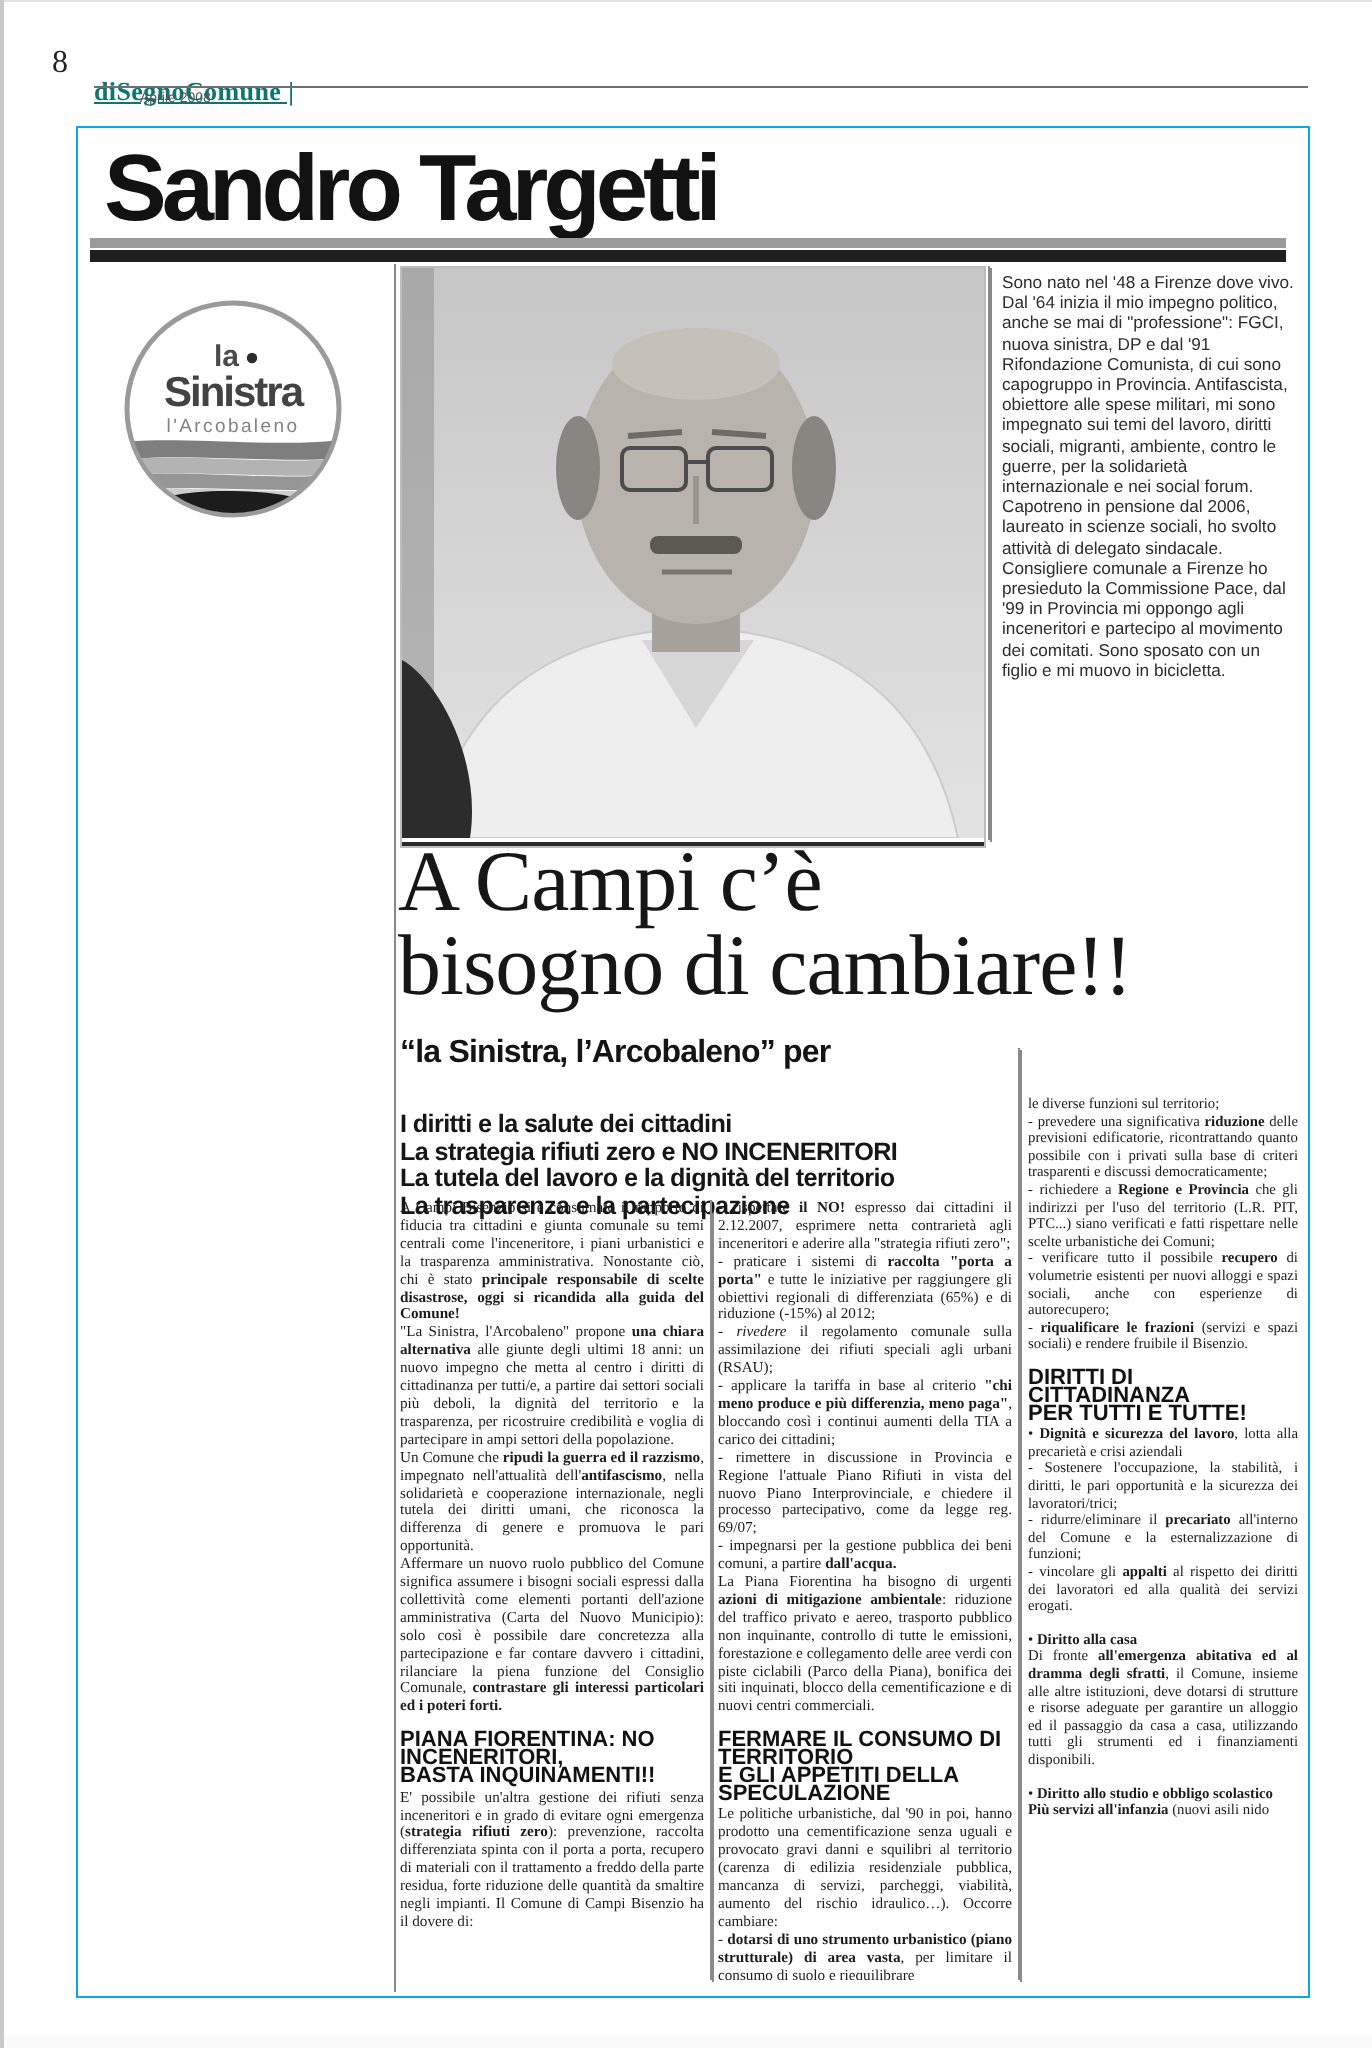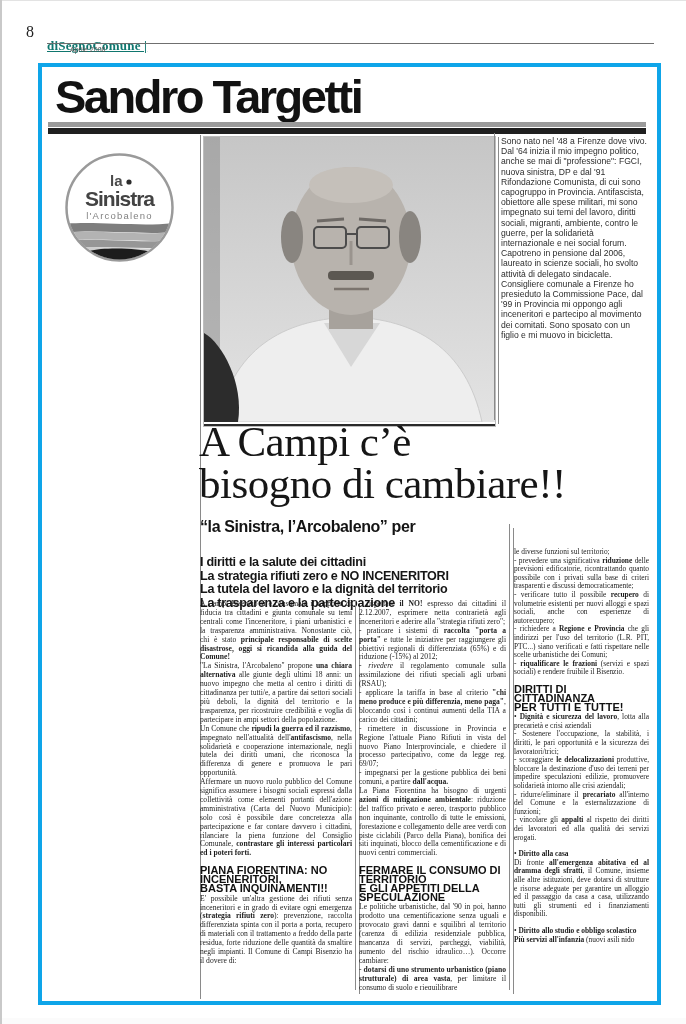--- a/index.html
+++ b/index.html
@@ -12,21 +12,21 @@
     box-shadow:inset 2px 0 0 #c9c9c9, inset 0 1px 0 #e3e3e3, inset 0 -6px 0 #fbfbfb;}
   
   .page-number{position:absolute;left:26px;top:23px;font-size:16px;color:#222;}
   .masthead-title{position:absolute;left:47px;top:38px;font-size:13px;color:#0f766e;
     text-decoration:underline;letter-spacing:.2px;font-weight:bold;}
   .masthead-rule{position:absolute;left:47px;top:43px;width:607px;height:1px;background:#6f6f6f;}
   .masthead-date{position:absolute;left:70px;top:46px;font-family:"Liberation Sans",sans-serif;
     font-size:7px;color:#555;}
   
   .article-box{position:absolute;left:38px;top:63px;width:615px;height:934px;
-    border:4px solid #0ea5e9;background:#fff;}
+    border:1px solid #0ea5e9;background:#fff;}
   .article-title{position:absolute;left:13px;top:2px;
     font-family:"Liberation Sans",sans-serif;font-weight:bold;font-size:47px;
     letter-spacing:-2.5px;color:#121212;white-space:nowrap;}
   .bar-gray{position:absolute;left:6px;top:55px;width:598px;height:5px;background:#9b9b9b;}
   .bar-black{position:absolute;left:6px;top:61px;width:598px;height:6px;background:#1f1f1f;}
   
   .vrule{position:absolute;width:1px;background:#8a8a8a;}
   .vr-left{left:158px;top:68px;height:864px;}
   .vr-photo-bio{left:456px;top:70px;height:287px;}
   .vr-col23{left:471px;top:461px;height:466px;}
@@ -174,28 +174,27 @@
       <p><span>- impegnarsi per la gestione pubblica dei beni comuni, a partire </span><b>dall'acqua.</b></p>
       <p><span>La Piana Fiorentina ha bisogno di urgenti </span><b>azioni di mitigazione ambientale</b><span>: riduzione del traffico privato e aereo, trasporto pubblico non inquinante, controllo di tutte le emissioni, forestazione e collegamento delle aree verdi con piste ciclabili (Parco della Piana), bonifica dei siti inquinati, blocco della cementificazione e di nuovi centri commerciali.</span></p>
       <div class="col-heading gap-top">FERMARE IL CONSUMO DI TERRITORIO
 E GLI APPETITI DELLA SPECULAZIONE</div>
       <p><span>Le politiche urbanistiche, dal '90 in poi, hanno prodotto una cementificazione senza uguali e provocato gravi danni e squilibri al territorio (carenza di edilizia residenziale pubblica, mancanza di servizi, parcheggi, viabilità, aumento del rischio idraulico…). Occorre cambiare:</span></p>
       <p><span>- </span><b>dotarsi di uno strumento urbanistico (piano strutturale) di area vasta</b><span>, per limitare il consumo di suolo e riequilibrare</span></p>
     </div>
   <div class="col col-3" style="left:514px;top:524px;">
       <p><span>le diverse funzioni sul territorio;</span></p>
       <p><span>- prevedere una significativa </span><b>riduzione</b><span> delle previsioni edificatorie, ricontrattando quanto possibile con i privati sulla base di criteri trasparenti e discussi democraticamente;</span></p>
+      <p><span>- richiedere a </span><b>Regione e Provincia</b><span> che gli indirizzi per l'uso del territorio (L.R. PIT, PTC...) siano verificati e fatti rispettare nelle scelte urbanistiche dei Comuni;</span></p>
       <p><span>- verificare tutto il possibile </span><b>recupero</b><span> di volumetrie esistenti per nuovi alloggi e spazi sociali, anche con esperienze di autorecupero;</span></p>
-      <p><span>- richiedere a </span><b>Regione e Provincia</b><span> che gli indirizzi per l'uso del territorio (L.R. PIT, PTC...) siano verificati e fatti rispettare nelle scelte urbanistiche dei Comuni;</span></p>
       <p><span>- </span><b>riqualificare le frazioni</b><span> (servizi e spazi sociali) e rendere fruibile il Bisenzio.</span></p>
       <div class="col-heading gap-top">DIRITTI DI CITTADINANZA
 PER TUTTI E TUTTE!</div>
       <p><span>• </span><b>Dignità e sicurezza del lavoro</b><span>, lotta alla precarietà e crisi aziendali</span></p>
       <p><span>- Sostenere l'occupazione, la stabilità, i diritti, le pari opportunità e la sicurezza dei lavoratori/trici;</span></p>
-      <p><span>- scoraggiare </span><b>le delocalizzazioni</b><span> produttive, bloccare la destinazione d'uso dei terreni per impedire speculazioni edilizie, promuovere solidarietà intorno alle crisi aziendali;</span></p>
       <p><span>- ridurre/eliminare il </span><b>precariato</b><span> all'interno del Comune e la esternalizzazione di funzioni;</span></p>
       <p><span>- vincolare gli </span><b>appalti</b><span> al rispetto dei diritti dei lavoratori ed alla qualità dei servizi erogati.</span></p>
       <p class="gap-top"><span>• </span><b>Diritto alla casa</b></p>
       <p><span>Di fronte </span><b>all'emergenza abitativa ed al dramma degli sfratti</b><span>, il Comune, insieme alle altre istituzioni, deve dotarsi di strutture e risorse adeguate per garantire un alloggio ed il passaggio da casa a casa, utilizzando tutti gli strumenti ed i finanziamenti disponibili.</span></p>
       <p class="gap-top"><span>• </span><b>Diritto allo studio e obbligo scolastico</b></p>
       <p><b>Più servizi all'infanzia</b><span> (nuovi asili nido</span></p>
     </div>
 
   <div class="vrule" style="left:355px;top:600px;height:390px;position:absolute;"></div>
   <div class="vrule" style="left:509px;top:524px;height:466px;position:absolute;"></div>

